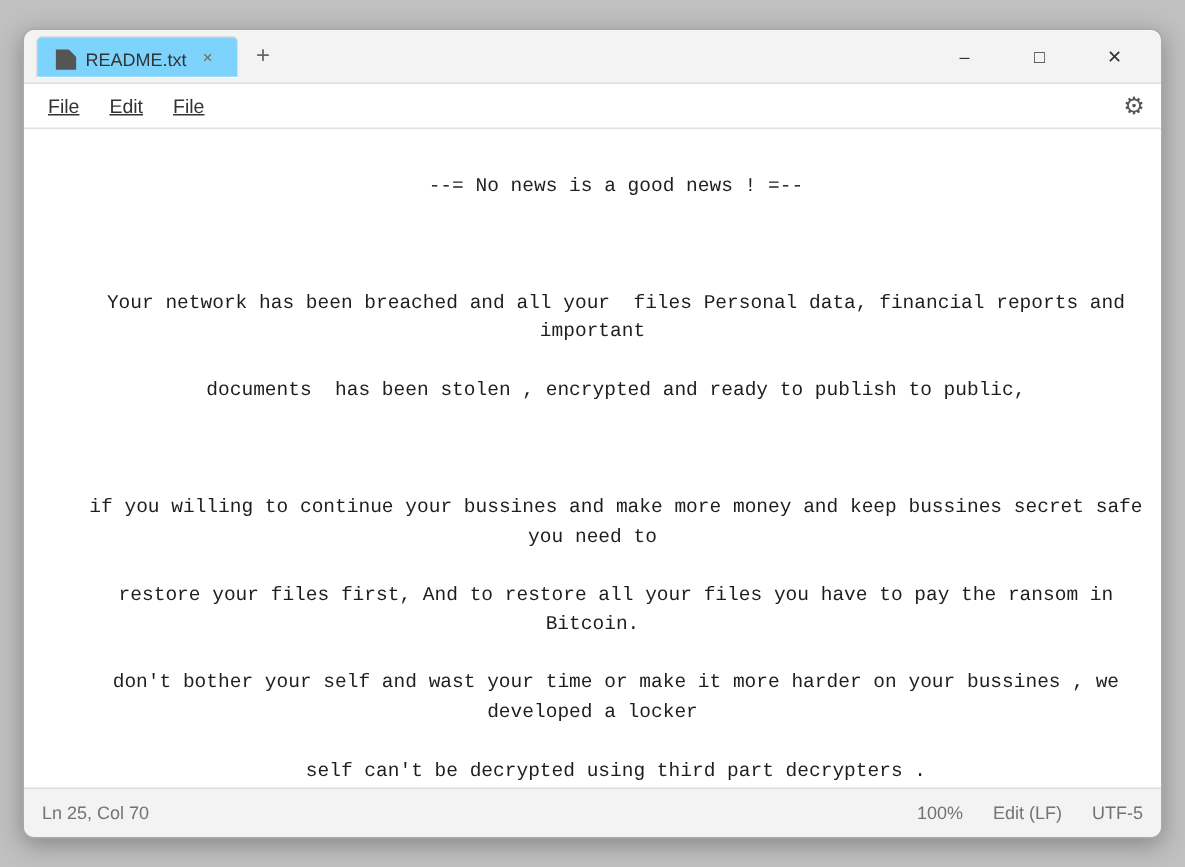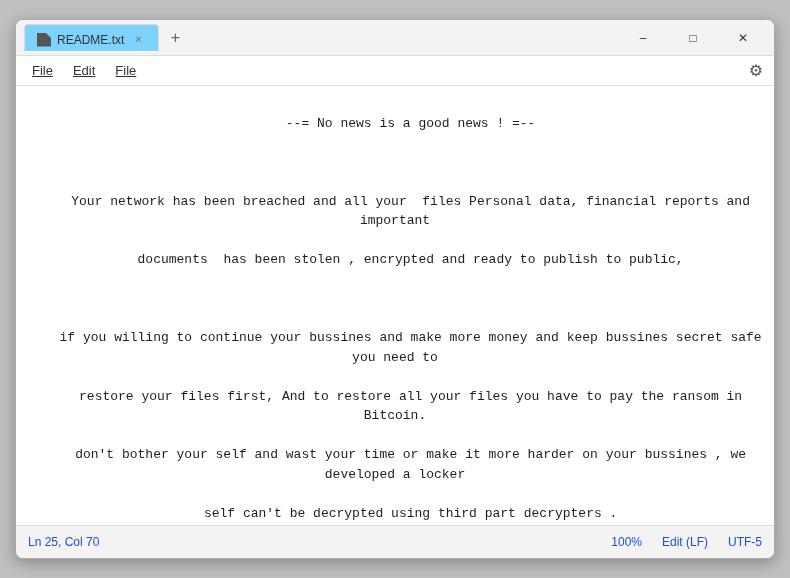--- a/index.html
+++ b/index.html
@@ -165,21 +165,21 @@
 
     
     .statusbar {
       background: #f3f3f3;
       height: 24px;
       display: flex;
       align-items: center;
       padding: 16px 12px;
       border-top: 1px solid #ddd;
       font-size: 12px;
-      color: #1d4ed8;
+      color: #737373;
       flex-shrink: 0;
       justify-content: space-between;
     }
 
     .statusbar-right {
       display: flex;
       gap: 20px;
     }
   </style>
 </head>

